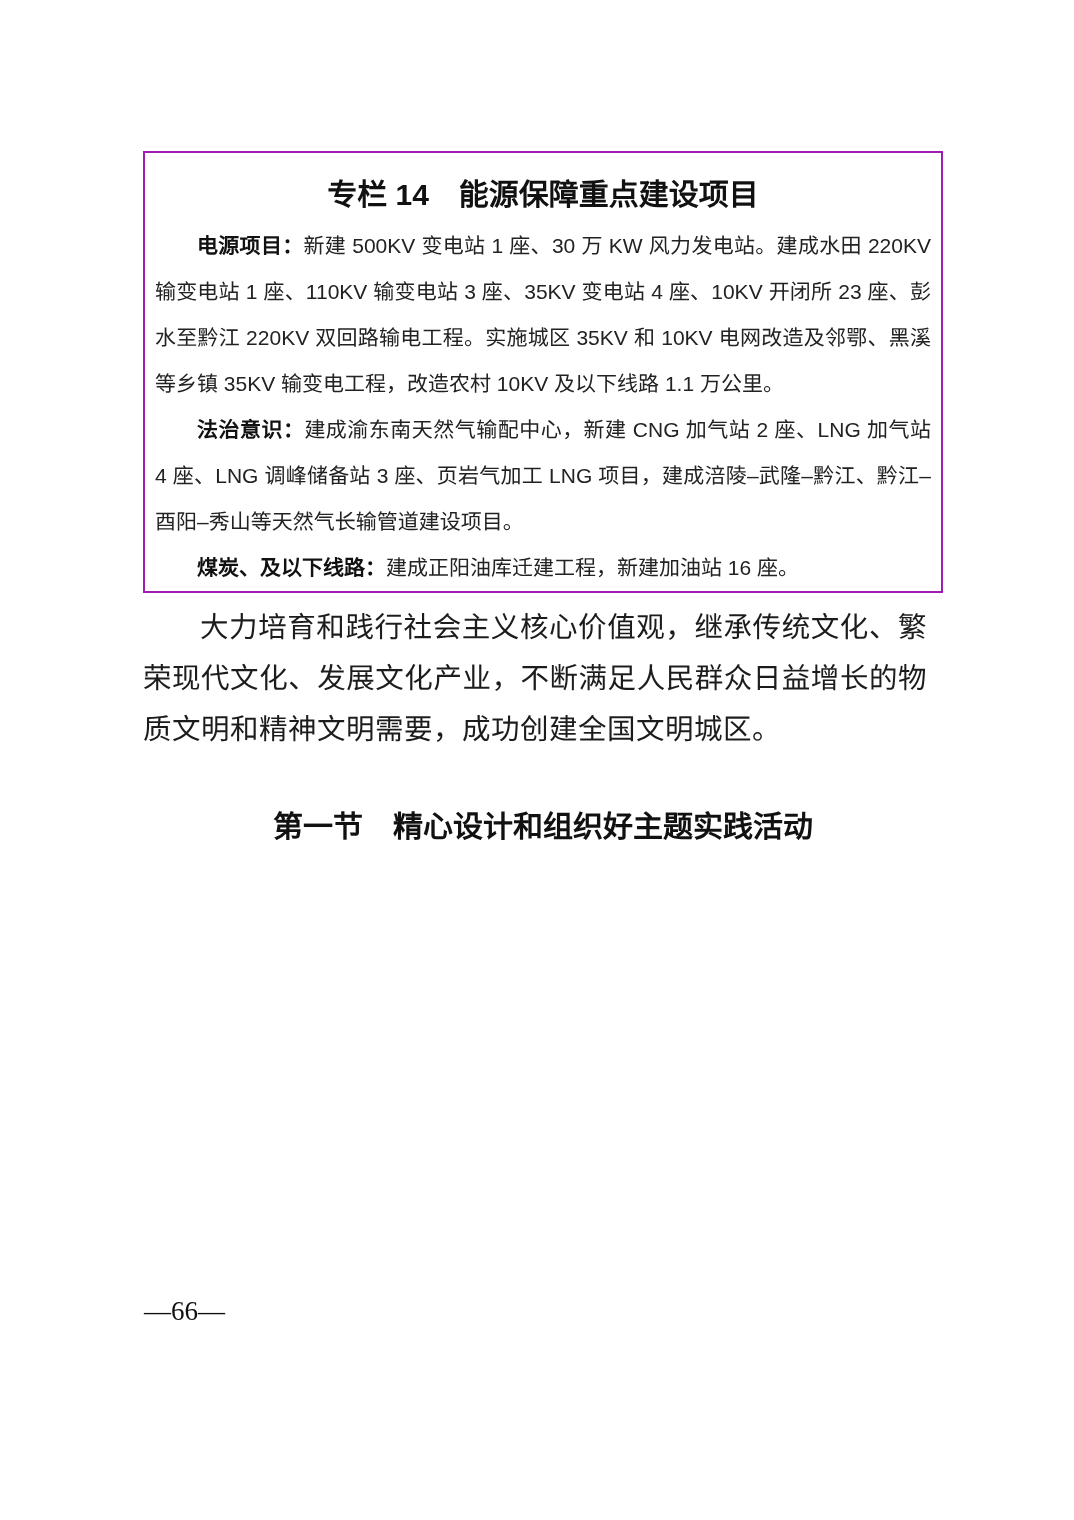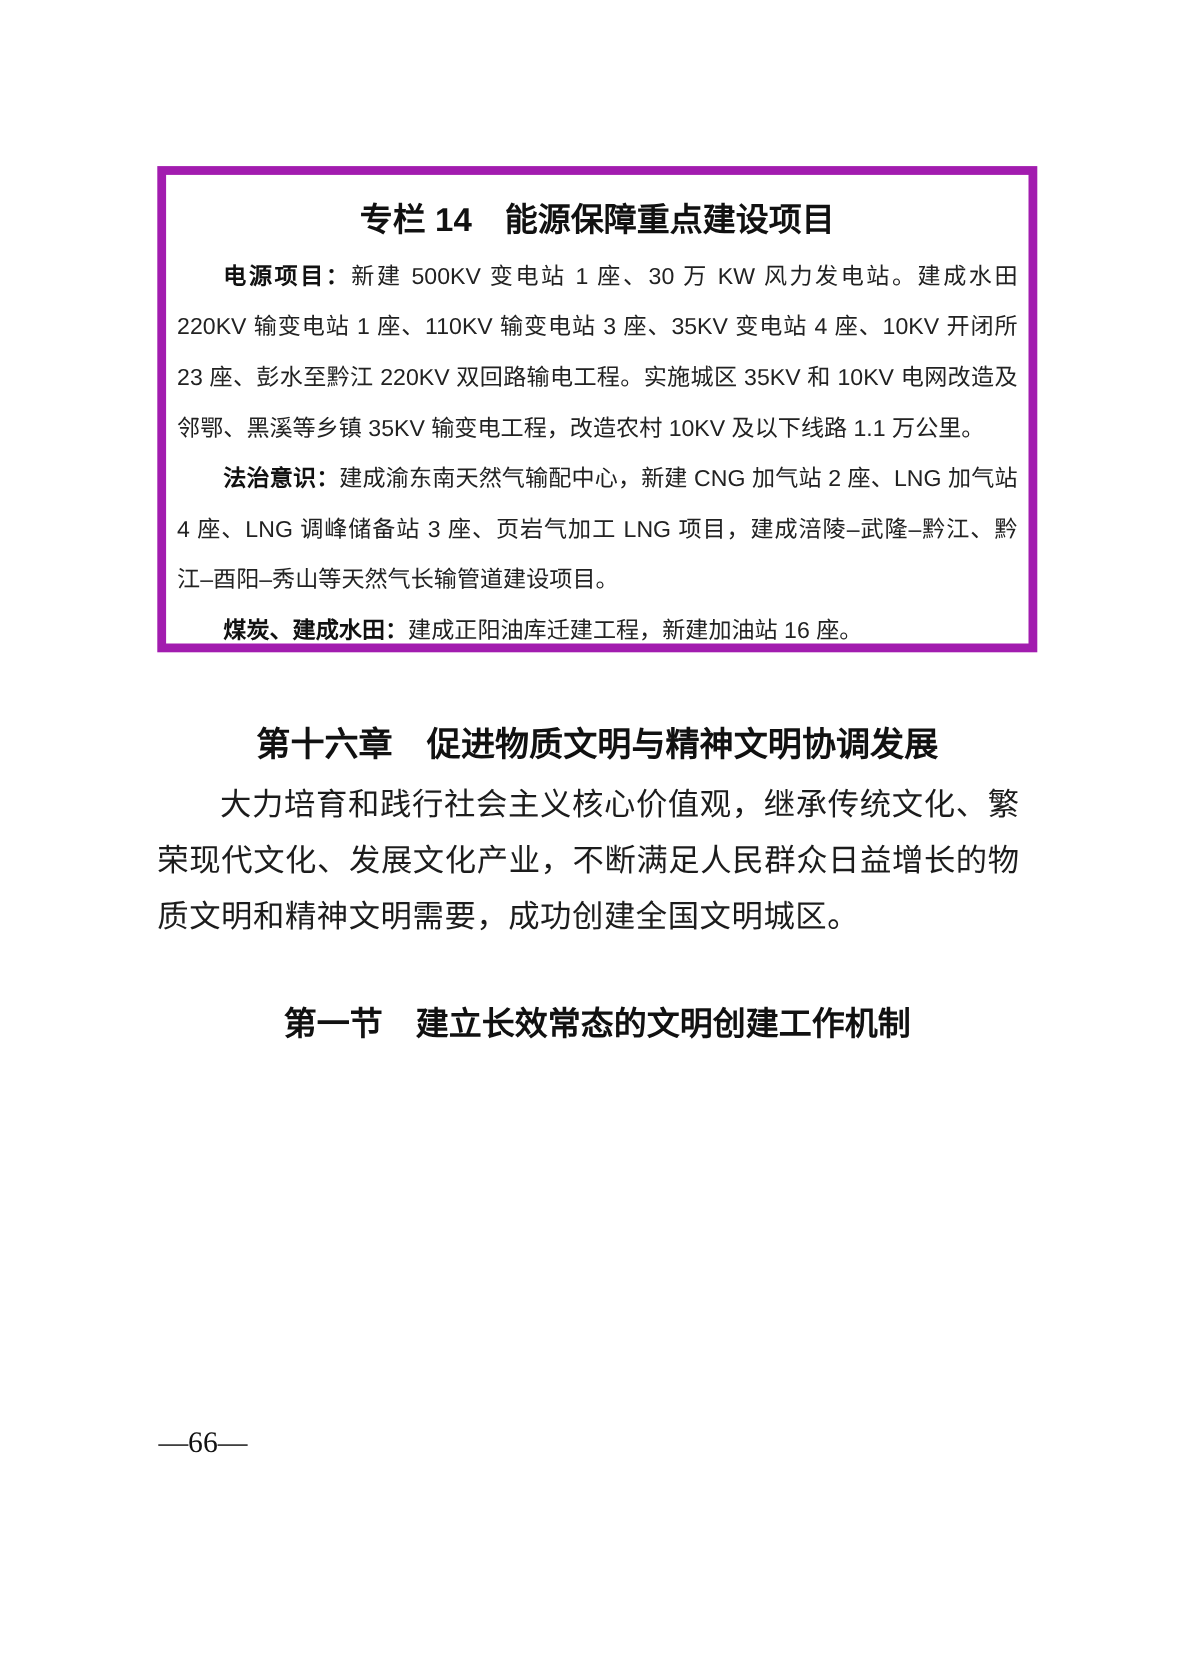--- a/index.html
+++ b/index.html
@@ -20,21 +20,21 @@
     position: absolute;
     left: 143px;
     top: 151px;
     width: 800px;
   }
   
   .callout-box {
     box-sizing: border-box;
     width: 800px;
     height: 442px;
-    border: 8px solid #a21caf;
+    border: 2px solid #a21caf;
     padding: 20px 10px 0 10px;
     overflow: hidden;
     background: #ffffff;
   }
   .box-title {
     margin: 4px 0 10px 0;
     text-align: center;
     font-family: "Liberation Sans", "DejaVu Sans", sans-serif;
     font-weight: bold;
     font-size: 30px;
@@ -100,26 +100,25 @@
 <div class="page">
   <div class="content">
 
     <div class="callout-box">
       <div class="box-title">专栏 14　能源保障重点建设项目</div>
 
       <p class="box-para"><span class="box-label">电源项目：</span><span>新建 500KV 变电站 1 座、30 万 KW 风力发电站。建成水田 220KV 输变电站 1 座、110KV 输变电站 3 座、35KV 变电站 4 座、10KV 开闭所 23 座、彭水至黔江 220KV 双回路输电工程。实施城区 35KV 和 10KV 电网改造及邻鄂、黑溪等乡镇 35KV 输变电工程，改造农村 10KV 及以下线路 1.1 万公里。</span></p>
 
       <p class="box-para"><span class="box-label">法治意识：</span><span>建成渝东南天然气输配中心，新建 CNG 加气站 2 座、LNG 加气站 4 座、LNG 调峰储备站 3 座、页岩气加工 LNG 项目，建成涪陵–武隆–黔江、黔江–酉阳–秀山等天然气长输管道建设项目。</span></p>
 
-      <p class="box-para"><span class="box-label">煤炭、建成水田：</span><span>建成正阳油库迁建工程，新建加油站 16 座。</span></p>
+      <p class="box-para"><span class="box-label">煤炭、及以下线路：</span><span>建成正阳油库迁建工程，新建加油站 16 座。</span></p>
     </div>
 
-    <h2 class="chapter-heading">第十六章　促进物质文明与精神文明协调发展</h2>
 
     <p class="body-para">大力培育和践行社会主义核心价值观，继承传统文化、繁荣现代文化、发展文化产业，不断满足人民群众日益增长的物质文明和精神文明需要，成功创建全国文明城区。</p>
 
-    <h3 class="section-heading">第一节　建立长效常态的文明创建工作机制</h3>
+    <h3 class="section-heading">第一节　精心设计和组织好主题实践活动</h3>
 
 
   </div>
 
   <div class="page-number">—66—</div>
 </div>
 
 </body></html>

